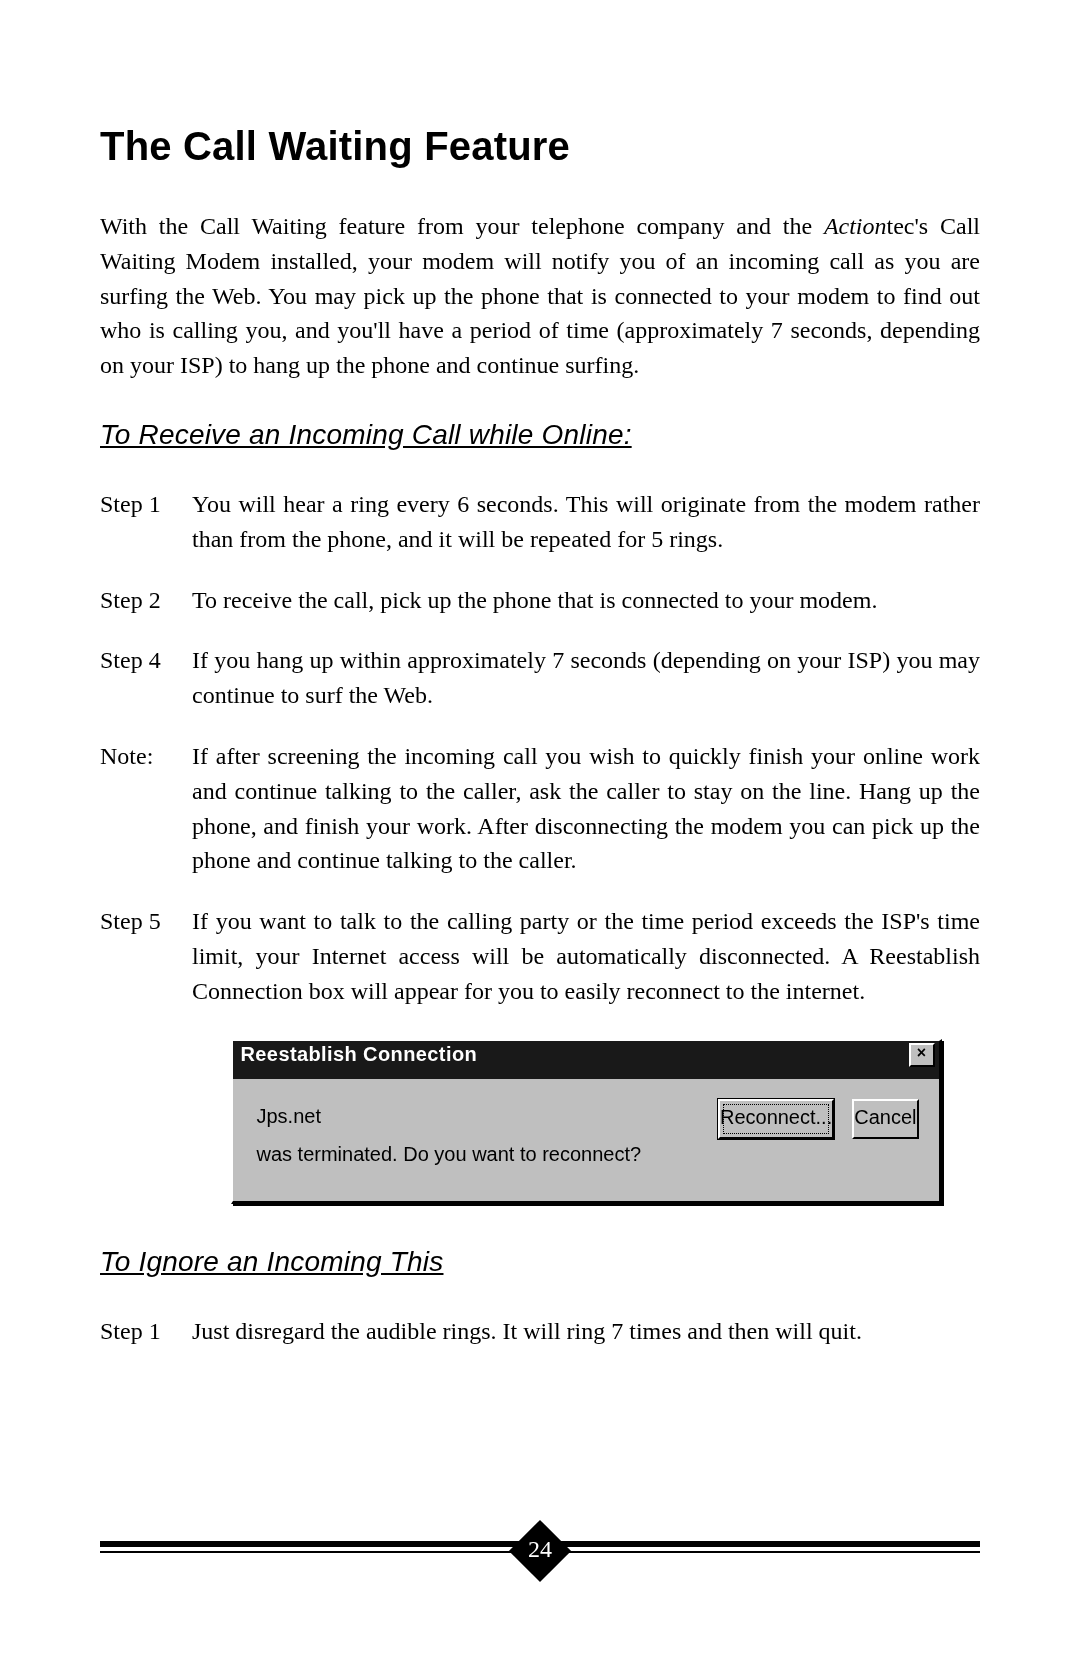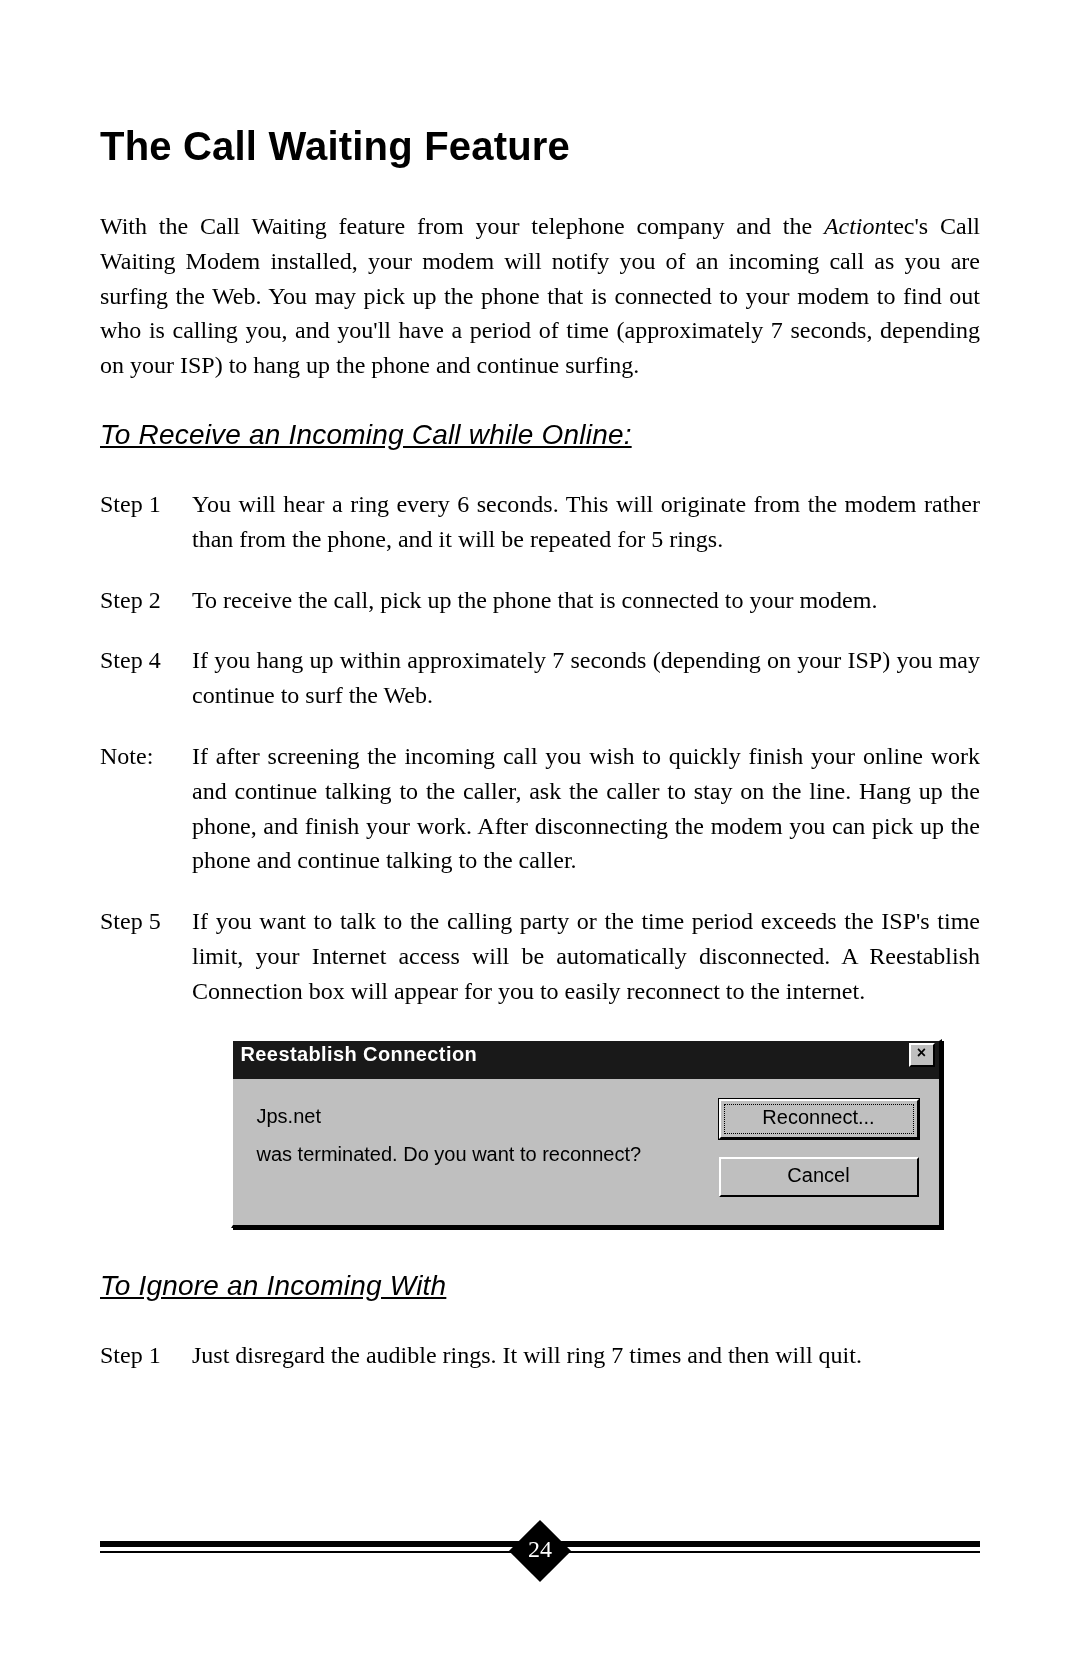--- a/index.html
+++ b/index.html
@@ -113,21 +113,21 @@
   .dialog-text {
     flex: 1 1 auto;
     font-size: 20px;
     color: #000;
     line-height: 1.9;
   }
   .dialog-text div { white-space: nowrap; }
   .dialog-buttons {
     flex: 0 0 200px;
     display: flex;
-    flex-direction: column;
+    flex-direction: row;
     gap: 18px;
     padding-top: 2px;
   }
   .win-btn {
     height: 36px;
     background: #bfbfbf;
     border-top: 2px solid #fff;
     border-left: 2px solid #fff;
     border-right: 2px solid #000;
     border-bottom: 2px solid #000;
@@ -235,21 +235,21 @@
           <div>was terminated. Do you want to reconnect?</div>
         </div>
         <div class="dialog-buttons">
           <div class="win-btn default">Reconnect...</div>
           <div class="win-btn">Cancel</div>
         </div>
       </div>
     </div>
   </div>
 
-  <h2 class="subhead">To  Ignore an Incoming With</h2>
+  <h2 class="subhead">To  Ignore an Incoming This</h2>
 
   <div class="steps">
     <div class="step">
       <div class="label">Step 1</div>
       <div class="body">Just disregard the audible rings. It will ring 7 times and then will quit.</div>
     </div>
   </div>
 
 </div>
 

